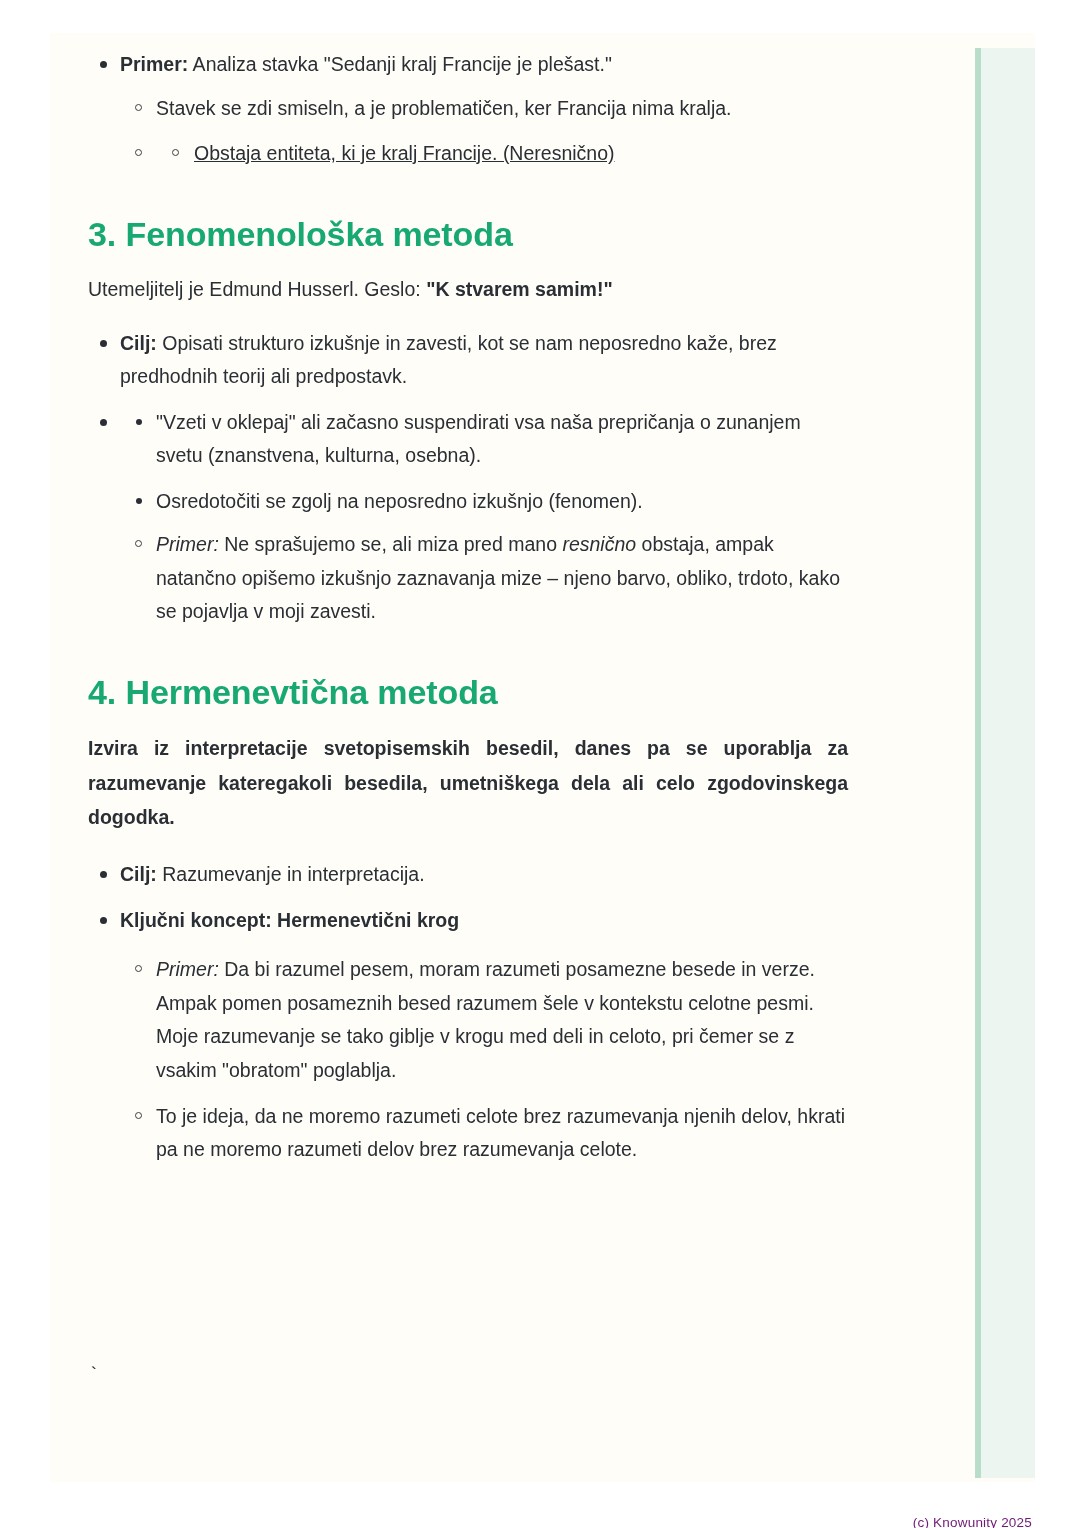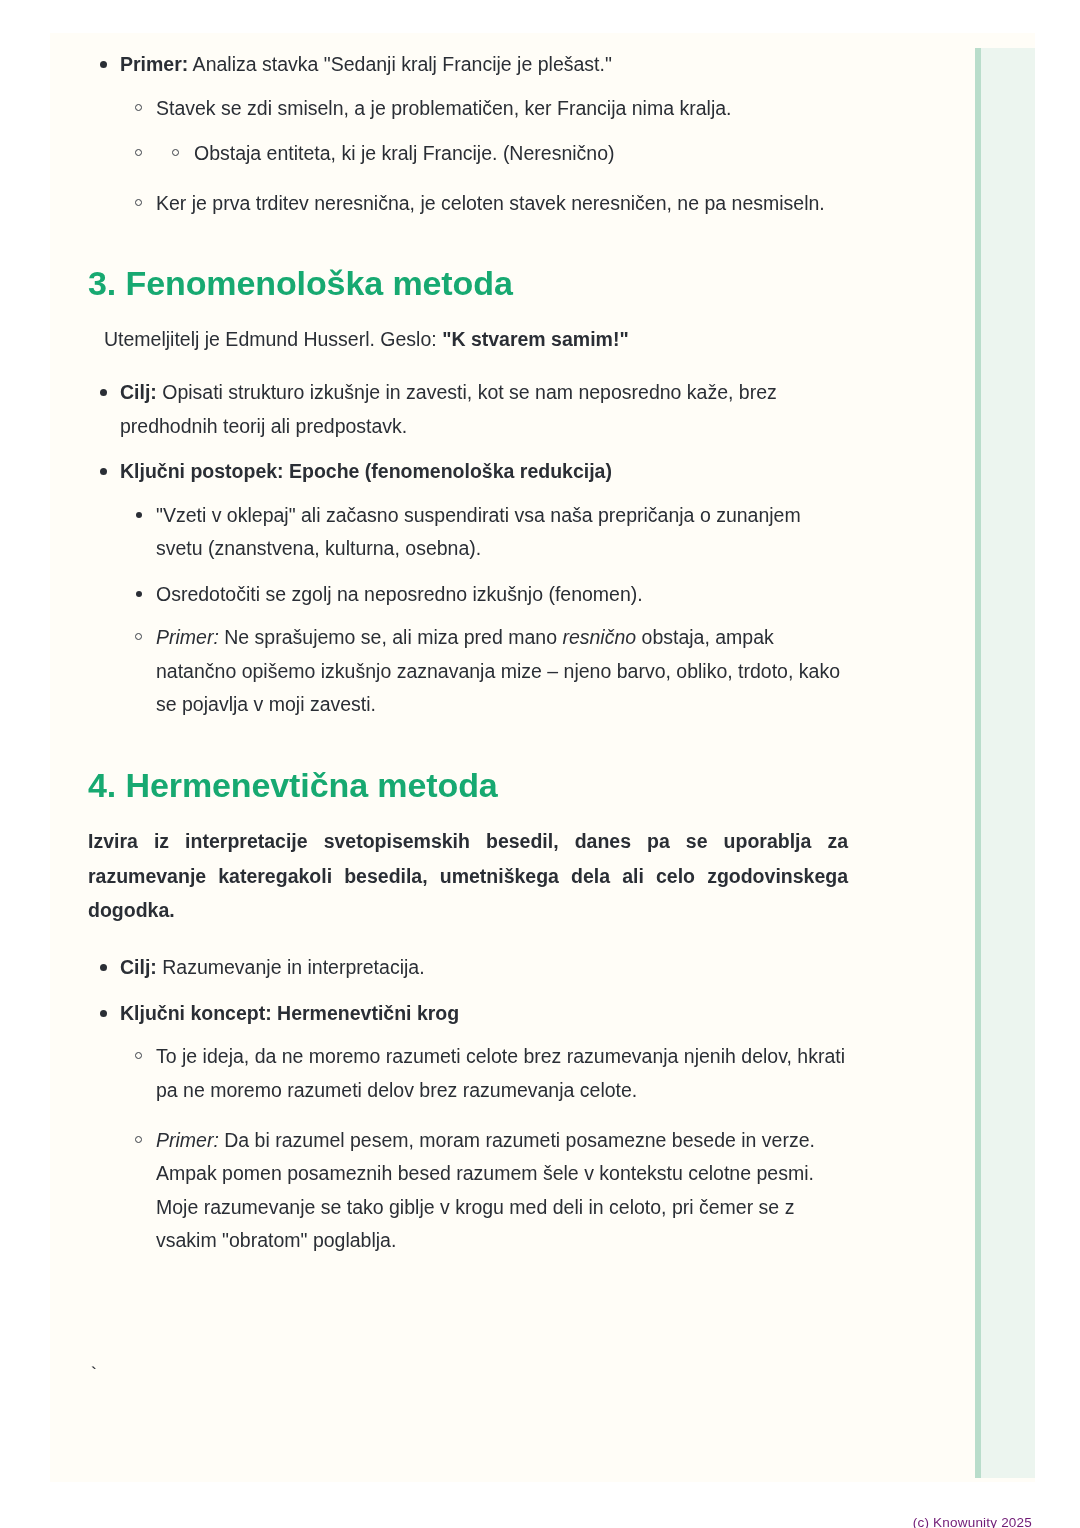--- a/index.html
+++ b/index.html
@@ -62,21 +62,21 @@
     color: #17a971;
     font-size: 34px;
     font-weight: bold;
     line-height: 1.25;
     margin: 42px 0 18px 0;
     letter-spacing: -0.1px;
   }
 
   
   p.para {
-    margin: 0 0 6px 16px;
+    margin: 0 0 6px 0;
     font-size: 19.5px;
     line-height: 1.72;
   }
   p.para-justify {
     margin: 0 0 10px 0;
     font-size: 19.5px;
     line-height: 1.76;
     text-align: justify;
     font-weight: bold;
   }
@@ -137,20 +137,21 @@
     height: 6px;
     top: 13px;
     left: 14px;
     background: #2a2e35;
   }
 
   
   ul.lvl3 {
     margin-top: 10px;
     margin-left: 2px;
+    text-decoration: underline;
   }
   ul.lvl3 > li {
     padding-left: 36px;
   }
   ul.lvl3 > li > .marker::before {
     content: "";
     position: absolute;
     left: 14px;
     top: 12px;
     width: 7px;
@@ -214,90 +215,85 @@
           <li>
             <span class="marker"></span>
 
             <ul class="lvl3">
               <li>
                 <span class="marker"></span>
                 <span>Obstaja entiteta, ki je kralj Francije. (Neresnično)</span>
               </li>
             </ul>
           </li>
+        </ul>
+      </li>
+    </ul>
+
+    <h2 class="section-heading">3. Fenomenološka metoda</h2>
+
+    <p class="para"><span>Utemeljitelj je Edmund Husserl. Geslo: </span><b>"K stvarem samim!"</b></p>
+
+    <div class="block-gap"></div>
+
+    <ul class="lvl1">
+      <li>
+        <span class="marker"></span>
+        <b>Cilj:</b><span> Opisati strukturo izkušnje in zavesti, kot se nam neposredno kaže, brez predhodnih teorij ali predpostavk.</span>
+      </li>
+      <li>
+        <span class="marker"></span>
+
+        <ul class="lvl2 filled">
+          <li>
+            <span class="marker"></span>
+            <span>"Vzeti v oklepaj" ali začasno suspendirati vsa naša prepričanja o zunanjem svetu (znanstvena, kulturna, osebna).</span>
+          </li>
+          <li>
+            <span class="marker"></span>
+            <span>Osredotočiti se zgolj na neposredno izkušnjo (fenomen).</span>
+          </li>
+        </ul>
+
+        <ul class="lvl2" style="">
+          <li>
+            <span class="marker"></span>
+            <i>Primer:</i><span> Ne sprašujemo se, ali miza pred mano </span><i>resnično</i><span> obstaja, ampak natančno opišemo izkušnjo zaznavanja mize – njeno barvo, obliko, trdoto, kako se pojavlja v moji zavesti.</span>
+          </li>
+        </ul>
+      </li>
+    </ul>
+
+    <h2 class="section-heading">4. Hermenevtična metoda</h2>
+
+    <p class="para-justify">Izvira iz interpretacije svetopisemskih besedil, danes pa se uporablja za razumevanje kateregakoli besedila, umetniškega dela ali celo zgodovinskega dogodka.</p>
+
+    <div class="block-gap"></div>
+
+    <ul class="lvl1">
+      <li>
+        <span class="marker"></span>
+        <b>Cilj:</b><span> Razumevanje in interpretacija.</span>
+      </li>
+      <li>
+        <span class="marker"></span>
+        <b>Ključni koncept: Hermenevtični krog</b>
+
+        <ul class="lvl2">
           <li style="margin-top:16px;">
             <span class="marker"></span>
-            <span>Ker je prva trditev neresnična, je celoten stavek neresničen, ne pa nesmiseln.</span>
+            <i>Primer:</i><span> Da bi razumel pesem, moram razumeti posamezne besede in verze. Ampak pomen posameznih besed razumem šele v kontekstu celotne pesmi. Moje razumevanje se tako giblje v krogu med deli in celoto, pri čemer se z vsakim "obratom" poglablja.</span>
+          </li>
+          <li>
+            <span class="marker"></span>
+            <span>To je ideja, da ne moremo razumeti celote brez razumevanja njenih delov, hkrati pa ne moremo razumeti delov brez razumevanja celote.</span>
           </li>
         </ul>
       </li>
     </ul>
 
-    <h2 class="section-heading">3. Fenomenološka metoda</h2>
-
-    <p class="para"><span>Utemeljitelj je Edmund Husserl. Geslo: </span><b>"K stvarem samim!"</b></p>
-
-    <div class="block-gap"></div>
-
-    <ul class="lvl1">
-      <li>
-        <span class="marker"></span>
-        <b>Cilj:</b><span> Opisati strukturo izkušnje in zavesti, kot se nam neposredno kaže, brez predhodnih teorij ali predpostavk.</span>
-      </li>
-      <li>
-        <span class="marker"></span>
-        <b>Ključni postopek: Epoche (fenomenološka redukcija)</b>
-
-        <ul class="lvl2 filled">
-          <li>
-            <span class="marker"></span>
-            <span>"Vzeti v oklepaj" ali začasno suspendirati vsa naša prepričanja o zunanjem svetu (znanstvena, kulturna, osebna).</span>
-          </li>
-          <li>
-            <span class="marker"></span>
-            <span>Osredotočiti se zgolj na neposredno izkušnjo (fenomen).</span>
-          </li>
-        </ul>
-
-        <ul class="lvl2" style="">
-          <li>
-            <span class="marker"></span>
-            <i>Primer:</i><span> Ne sprašujemo se, ali miza pred mano </span><i>resnično</i><span> obstaja, ampak natančno opišemo izkušnjo zaznavanja mize – njeno barvo, obliko, trdoto, kako se pojavlja v moji zavesti.</span>
-          </li>
-        </ul>
-      </li>
-    </ul>
-
-    <h2 class="section-heading">4. Hermenevtična metoda</h2>
-
-    <p class="para-justify">Izvira iz interpretacije svetopisemskih besedil, danes pa se uporablja za razumevanje kateregakoli besedila, umetniškega dela ali celo zgodovinskega dogodka.</p>
-
-    <div class="block-gap"></div>
-
-    <ul class="lvl1">
-      <li>
-        <span class="marker"></span>
-        <b>Cilj:</b><span> Razumevanje in interpretacija.</span>
-      </li>
-      <li>
-        <span class="marker"></span>
-        <b>Ključni koncept: Hermenevtični krog</b>
-
-        <ul class="lvl2">
-          <li>
-            <span class="marker"></span>
-            <span>To je ideja, da ne moremo razumeti celote brez razumevanja njenih delov, hkrati pa ne moremo razumeti delov brez razumevanja celote.</span>
-          </li>
-          <li style="margin-top:16px;">
-            <span class="marker"></span>
-            <i>Primer:</i><span> Da bi razumel pesem, moram razumeti posamezne besede in verze. Ampak pomen posameznih besed razumem šele v kontekstu celotne pesmi. Moje razumevanje se tako giblje v krogu med deli in celoto, pri čemer se z vsakim "obratom" poglablja.</span>
-          </li>
-        </ul>
-      </li>
-    </ul>
-
   </div>
 
   <div class="stray-tick">`</div>
 
   <div class="watermark">(c) Knowunity 2025</div>
 
 </div>
 
 </body></html>

